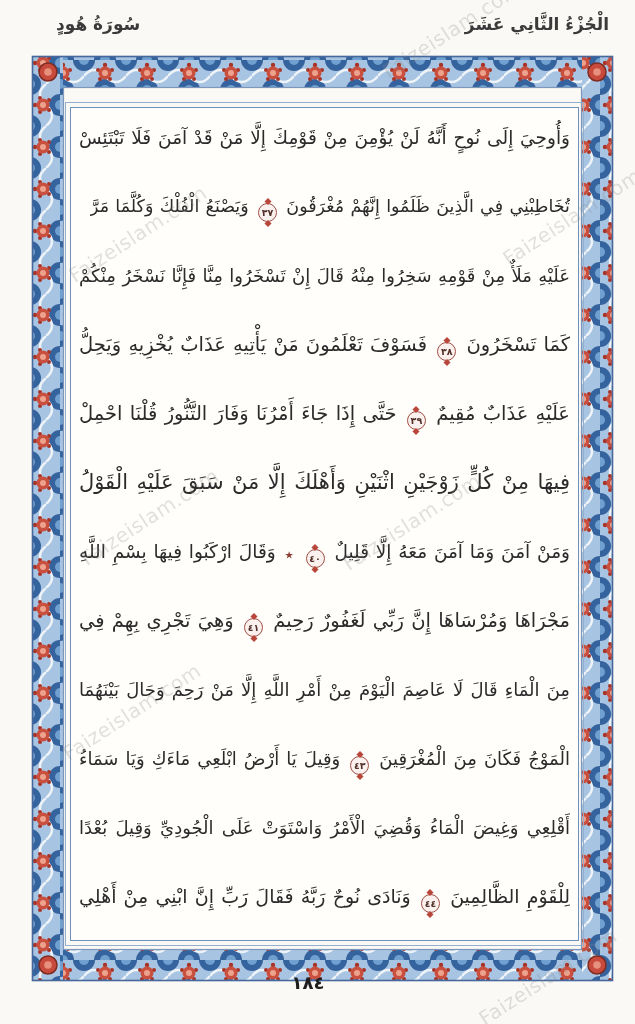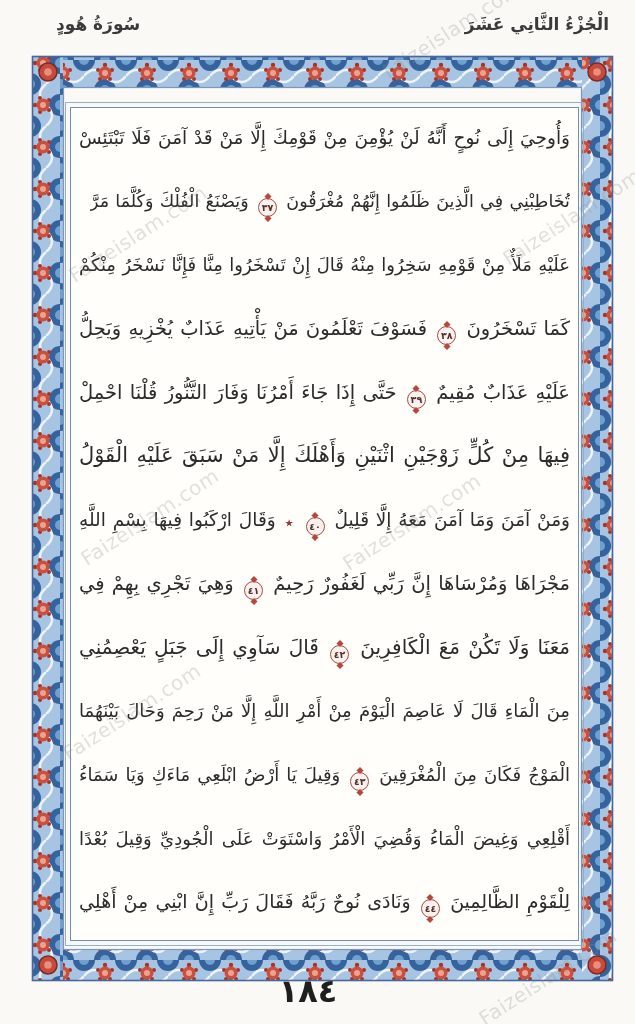--- a/index.html
+++ b/index.html
@@ -49,21 +49,21 @@
   .verse-badge::before, .verse-badge::after {
     content:""; position:absolute; left:50%; transform:translateX(-50%) rotate(45deg);
     width:5px; height:5px; background:#b8463a;
   }
   .verse-badge::before { top:-5px; }
   .verse-badge::after  { bottom:-5px; }
   .hizb-star { color:#8d3c33; font-size:17px; margin:0 2px; vertical-align:-2px; }
   
   .page-num {
     position:absolute; left:258px; top:972px; width:100px;
-    text-align:center; font-size:32px; font-weight:bold; color:#1e1e1e;
+    text-align:center; font-size:18px; font-weight:bold; color:#1e1e1e;
     direction:rtl;
   }
   
   .wm {
     position:absolute; font-size:20px; color:#8a8a8a; opacity:0.25;
     transform:rotate(-33deg); white-space:nowrap; letter-spacing:.5px;
     pointer-events:none; font-weight:500;
   }
 </style>
 </head>
@@ -135,21 +135,20 @@
   <div class="inner-frame">
     <div class="quran-text-block">
         <div class="quran-line" style="font-size: 18.5px;"><span class="ayah-text">وَأُوحِيَ إِلَى نُوحٍ أَنَّهُ لَنْ يُؤْمِنَ مِنْ قَوْمِكَ إِلَّا مَنْ قَدْ آمَنَ فَلَا تَبْتَئِسْ</span></div>
         <div class="quran-line" style="font-size: 17.5px; margin-left: 11px;"><span class="ayah-text">تُخَاطِبْنِي فِي الَّذِينَ ظَلَمُوا إِنَّهُمْ مُغْرَقُونَ</span> <span class="verse-badge">٣٧</span> <span class="ayah-text">وَيَصْنَعُ الْفُلْكَ وَكُلَّمَا مَرَّ</span></div>
         <div class="quran-line" style="font-size: 18px;"><span class="ayah-text">عَلَيْهِ مَلَأٌ مِنْ قَوْمِهِ سَخِرُوا مِنْهُ قَالَ إِنْ تَسْخَرُوا مِنَّا فَإِنَّا نَسْخَرُ مِنْكُمْ</span></div>
         <div class="quran-line" style="font-size: 19.5px;"><span class="ayah-text">كَمَا تَسْخَرُونَ</span> <span class="verse-badge">٣٨</span> <span class="ayah-text">فَسَوْفَ تَعْلَمُونَ مَنْ يَأْتِيهِ عَذَابٌ يُخْزِيهِ وَيَحِلُّ</span></div>
         <div class="quran-line" style="font-size: 19.5px;"><span class="ayah-text">عَلَيْهِ عَذَابٌ مُقِيمٌ</span> <span class="verse-badge">٣٩</span> <span class="ayah-text">حَتَّى إِذَا جَاءَ أَمْرُنَا وَفَارَ التَّنُّورُ قُلْنَا احْمِلْ</span></div>
         <div class="quran-line" style="font-size: 21px;"><span class="ayah-text">فِيهَا مِنْ كُلٍّ زَوْجَيْنِ اثْنَيْنِ وَأَهْلَكَ إِلَّا مَنْ سَبَقَ عَلَيْهِ الْقَوْلُ</span></div>
         <div class="quran-line" style="font-size: 18.5px;"><span class="ayah-text">وَمَنْ آمَنَ وَمَا آمَنَ مَعَهُ إِلَّا قَلِيلٌ</span> <span class="verse-badge">٤٠</span> <span class="hizb-star">٭</span> <span class="ayah-text">وَقَالَ ارْكَبُوا فِيهَا بِسْمِ اللَّهِ</span></div>
         <div class="quran-line" style="font-size: 19.5px;"><span class="ayah-text">مَجْرَاهَا وَمُرْسَاهَا إِنَّ رَبِّي لَغَفُورٌ رَحِيمٌ</span> <span class="verse-badge">٤١</span> <span class="ayah-text">وَهِيَ تَجْرِي بِهِمْ فِي</span></div>
-        <div class="quran-line" style="font-size: 20px;"><span class="ayah-text">مَعَنَا وَلَا تَكُنْ مَعَ الْكَافِرِينَ</span> <span class="verse-badge">٤٢</span> <span class="ayah-text">قَالَ سَآوِي إِلَى جَبَلٍ يَعْصِمُنِي</span></div>
         <div class="quran-line" style="font-size: 18px;"><span class="ayah-text">مِنَ الْمَاءِ قَالَ لَا عَاصِمَ الْيَوْمَ مِنْ أَمْرِ اللَّهِ إِلَّا مَنْ رَحِمَ وَحَالَ بَيْنَهُمَا</span></div>
         <div class="quran-line" style="font-size: 18px;"><span class="ayah-text">الْمَوْجُ فَكَانَ مِنَ الْمُغْرَقِينَ</span> <span class="verse-badge">٤٣</span> <span class="ayah-text">وَقِيلَ يَا أَرْضُ ابْلَعِي مَاءَكِ وَيَا سَمَاءُ</span></div>
         <div class="quran-line" style="font-size: 18px;"><span class="ayah-text">أَقْلِعِي وَغِيضَ الْمَاءُ وَقُضِيَ الْأَمْرُ وَاسْتَوَتْ عَلَى الْجُودِيِّ وَقِيلَ بُعْدًا</span></div>
         <div class="quran-line" style="font-size: 19px;"><span class="ayah-text">لِلْقَوْمِ الظَّالِمِينَ</span> <span class="verse-badge">٤٤</span> <span class="ayah-text">وَنَادَى نُوحٌ رَبَّهُ فَقَالَ رَبِّ إِنَّ ابْنِي مِنْ أَهْلِي</span></div>
       </div>
   </div>
 
   <div class="page-num">١٨٤</div>
 
   <span class="wm" style="left:372px; top:18px;">Faizeislam.com</span>

